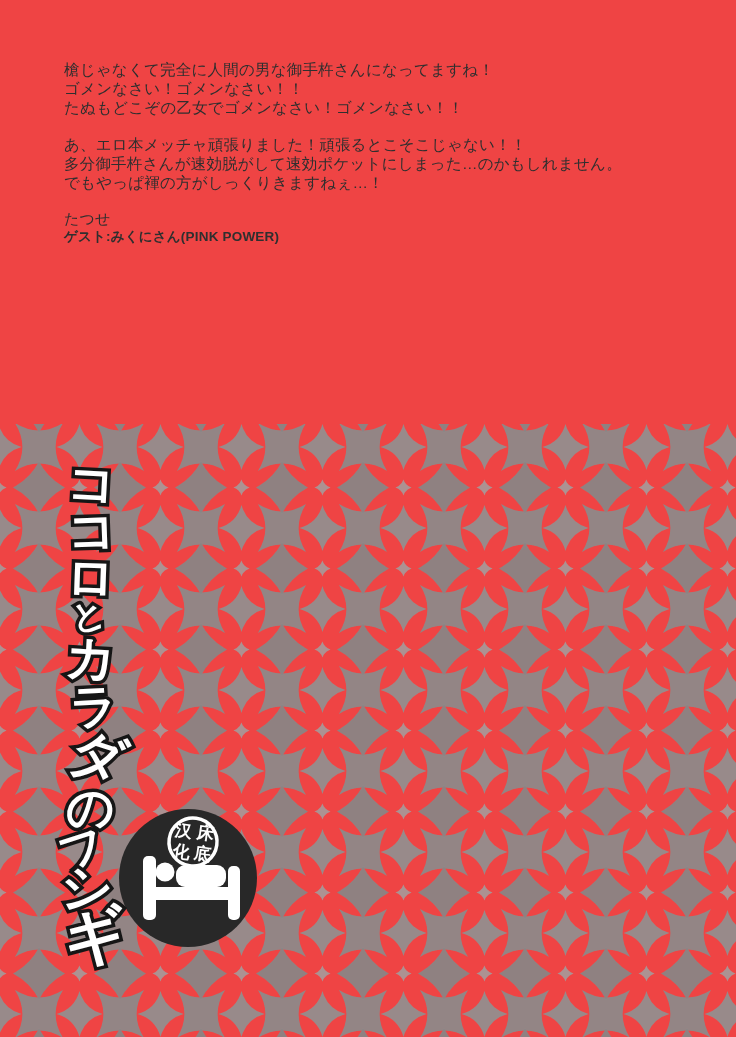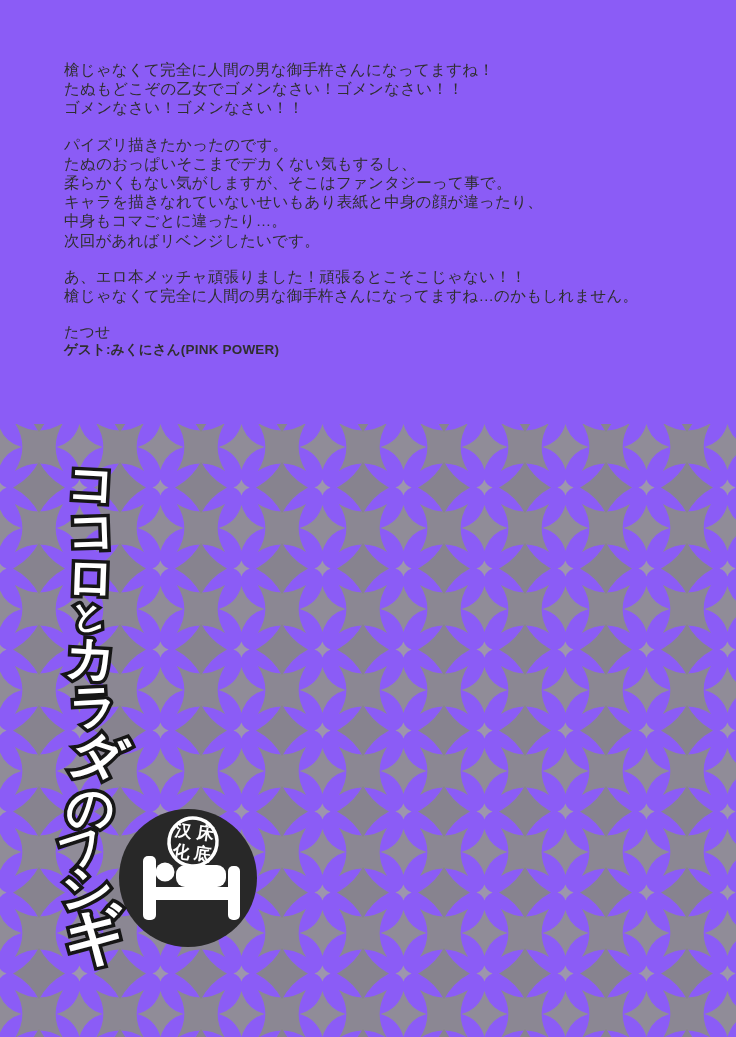--- a/index.html
+++ b/index.html
@@ -1,20 +1,20 @@
 <!DOCTYPE html>
 <html style="--spark-x: #8b8b8b; --spark-diamond: #878787; --spark-plus: #919191; --spark-tiny: #a0a0a0; --circle: #282828; --ink: #2f2f2f; --outline: #161616;"><head>
 <meta charset="utf-8">
 <style>
   :root{
     --spark-x:#8b8b8b; --spark-diamond:#878787; --spark-plus:#919191; --spark-tiny:#a0a0a0;
     --circle:#282828; --ink:#2f2f2f; --outline:#161616;
   }
   html,body{margin:0;padding:0;background:#ffffff;}
-  .page{position:relative;width:736px;height:1037px;background:#8b5cf6;overflow:hidden;
+  .page{position:relative;width:736px;height:1037px;background:#ef4444;overflow:hidden;
         font-family:"Liberation Sans","DejaVu Sans",sans-serif;}
   
   .afterword{position:absolute;left:64px;top:60px;z-index:3;color:var(--ink);
              font-size:15.5px;line-height:19.2px;letter-spacing:.2px;white-space:nowrap;}
   .afterword .para{margin:0 0 17px 0;}
   .afterword .line{height:19.2px;}
   .signature{margin-top:4px;}
   .author{font-size:15px;line-height:19px;}
   .guest{font-size:13.5px;line-height:17px;font-weight:bold;}
   
@@ -61,34 +61,27 @@
         <use href="#star-tiny" class="st" transform="translate(-1.5,1.5)"></use>
       </pattern>
     </defs>
     <rect x="0" y="424" width="736" height="613" fill="url(#sparkles)"></rect>
   </svg>
 
   <div class="afterword" id="afterword">
 
     <div class="para">
         <div class="line">槍じゃなくて完全に人間の男な御手杵さんになってますね！</div>
+        <div class="line">ゴメンなさい！ゴメンなさい！！</div>
         <div class="line">たぬもどこぞの乙女でゴメンなさい！ゴメンなさい！！</div>
-        <div class="line">ゴメンなさい！ゴメンなさい！！</div>
-      </div>
-      <div class="para">
-        <div class="line">パイズリ描きたかったのです。</div>
-        <div class="line">たぬのおっぱいそこまでデカくない気もするし、</div>
-        <div class="line">柔らかくもない気がしますが、そこはファンタジーって事で。</div>
-        <div class="line">キャラを描きなれていないせいもあり表紙と中身の顔が違ったり、</div>
-        <div class="line">中身もコマごとに違ったり…。</div>
-        <div class="line">次回があればリベンジしたいです。</div>
       </div>
       <div class="para">
         <div class="line">あ、エロ本メッチャ頑張りました！頑張るとこそこじゃない！！</div>
-        <div class="line">槍じゃなくて完全に人間の男な御手杵さんになってますね…のかもしれません。</div>
+        <div class="line">多分御手杵さんが速効脱がして速効ポケットにしまった…のかもしれません。</div>
+        <div class="line">でもやっぱ褌の方がしっくりきますねぇ…！</div>
       </div>
       <div class="signature">
       <div class="author">たつせ</div>
       <div class="guest">ゲスト:みくにさん(PINK POWER)</div>
     </div>
   </div>
 
   <div class="logo">
     <svg width="736" height="1037" viewBox="0 0 736 1037">
       <circle cx="188" cy="878" r="69" fill="var(--circle)"></circle>

